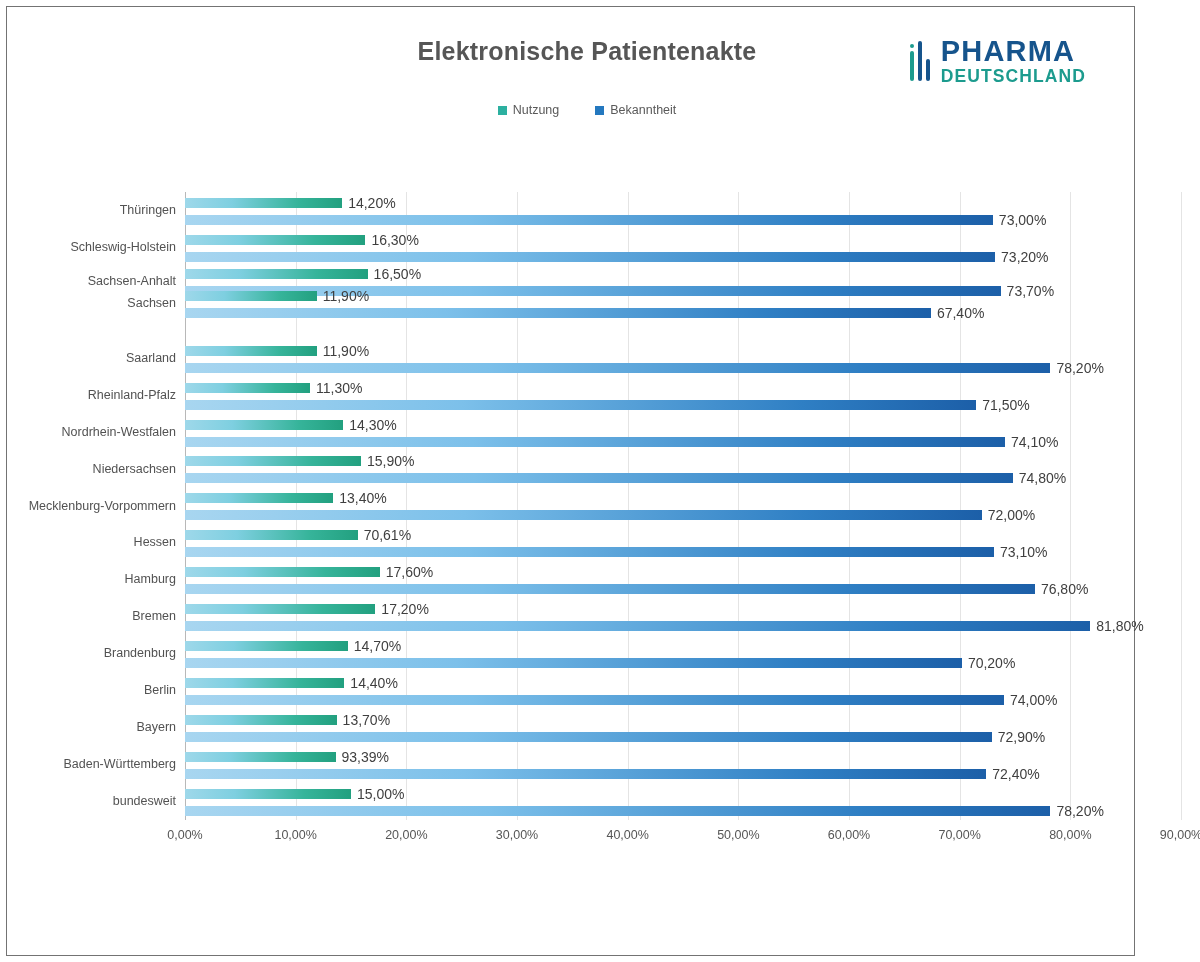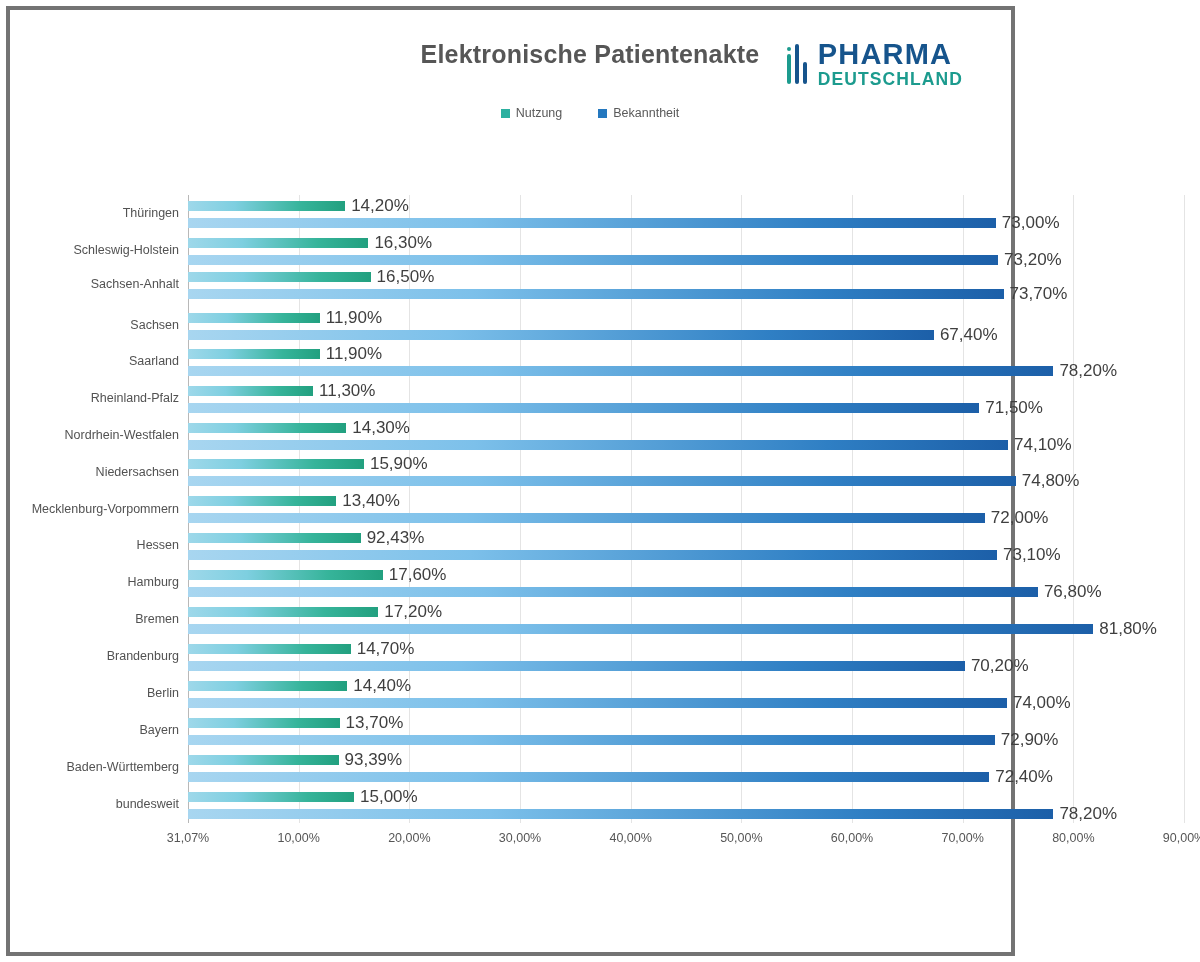--- a/index.html
+++ b/index.html
@@ -12,23 +12,23 @@
     height: 962px;
     font-family: "Liberation Sans", sans-serif;
     color: #404040;
     position: relative;
     overflow: hidden;
   }
   .frame {
     position: absolute;
     left: 6px;
     top: 6px;
-    width: 1009px;
+    width: 1129px;
     height: 950px;
-    border: 4px solid #737373;
+    border: 1px solid #737373;
     box-sizing: border-box;
     background: #fff;
   }
 
   
   .chart-title {
     position: absolute;
     left: 0;
     top: 30px;
     width: 1160px;
@@ -163,21 +163,21 @@
   .bar.bekanntheit {
     top: 23px;
     background: linear-gradient(90deg, #a8d6f0 0%, #7cc0ea 35%, #2f7fc4 78%, #1c5fa8 100%);
   }
   .bar-label {
     position: absolute;
     left: 100%;
     top: 50%;
     transform: translateY(-50%);
     margin-left: 6px;
-    font-size: 17px;
+    font-size: 14px;
     color: #3f3f3f;
     white-space: nowrap;
   }
 
   
   .x-axis {
     position: absolute;
     left: 178px;
     top: 813px;
     width: 996px;
@@ -258,21 +258,21 @@
         </div>
         <div class="row" style="top: 71px; height: 36.9412px;">
           <div class="cat-label" style="height: 36.9412px; line-height: 36.9412px;">Sachsen-Anhalt</div>
           <div class="bar nutzung" style="left: 0px; width: 182.6px; top: 5.91059px;">
             <span class="bar-label">16,50%</span>
           </div>
           <div class="bar bekanntheit" style="left: 0px; width: 815.613px; top: 22.9035px;">
             <span class="bar-label">73,70%</span>
           </div>
         </div>
-        <div class="row" style="top: 112px; height: 36.9412px;">
+        <div class="row" style="top: 93px; height: 36.9412px;">
           <div class="cat-label" style="height: 36.9412px; line-height: 36.9412px;">Sachsen</div>
           <div class="bar nutzung" style="left: 0px; width: 131.693px; top: 5.91059px;">
             <span class="bar-label">11,90%</span>
           </div>
           <div class="bar bekanntheit" style="left: 0px; width: 745.893px; top: 22.9035px;">
             <span class="bar-label">67,40%</span>
           </div>
         </div>
         <div class="row" style="top: 147.765px; height: 36.9412px;">
           <div class="cat-label" style="height: 36.9412px; line-height: 36.9412px;">Saarland</div>
@@ -315,21 +315,21 @@
           <div class="bar nutzung" style="left: 0px; width: 148.293px; top: 5.91059px;">
             <span class="bar-label">13,40%</span>
           </div>
           <div class="bar bekanntheit" style="left: 0px; width: 796.8px; top: 22.9035px;">
             <span class="bar-label">72,00%</span>
           </div>
         </div>
         <div class="row" style="top: 332.471px; height: 36.9412px;">
           <div class="cat-label" style="height: 36.9412px; line-height: 36.9412px;">Hessen</div>
           <div class="bar nutzung" style="left: 0px; width: 172.64px; top: 5.91059px;">
-            <span class="bar-label">92,43%</span>
+            <span class="bar-label">70,61%</span>
           </div>
           <div class="bar bekanntheit" style="left: 0px; width: 808.973px; top: 22.9035px;">
             <span class="bar-label">73,10%</span>
           </div>
         </div>
         <div class="row" style="top: 369.412px; height: 36.9412px;">
           <div class="cat-label" style="height: 36.9412px; line-height: 36.9412px;">Hamburg</div>
           <div class="bar nutzung" style="left: 0px; width: 194.773px; top: 5.91059px; text-align: center;">
             <span class="bar-label">17,60%</span>
           </div>
@@ -388,21 +388,21 @@
             <span class="bar-label">15,00%</span>
           </div>
           <div class="bar bekanntheit" style="left: 0px; width: 865.413px; top: 22.9035px;">
             <span class="bar-label">78,20%</span>
           </div>
         </div>
       </div>
   </div>
 
   <div class="x-axis" id="xaxis">
-      <div class="x-tick" style="left: 0px;">31,07%</div>
+      <div class="x-tick" style="left: 0px;">0,00%</div>
       <div class="x-tick" style="left: 110.667px;">10,00%</div>
       <div class="x-tick" style="left: 221.333px;">20,00%</div>
       <div class="x-tick" style="left: 332px;">30,00%</div>
       <div class="x-tick" style="left: 442.667px;">40,00%</div>
       <div class="x-tick" style="left: 553.333px;">50,00%</div>
       <div class="x-tick" style="left: 664px;">60,00%</div>
       <div class="x-tick" style="left: 774.667px;">70,00%</div>
       <div class="x-tick" style="left: 885.333px;">80,00%</div>
       <div class="x-tick" style="left: 996px;">90,00%</div>
     </div>

